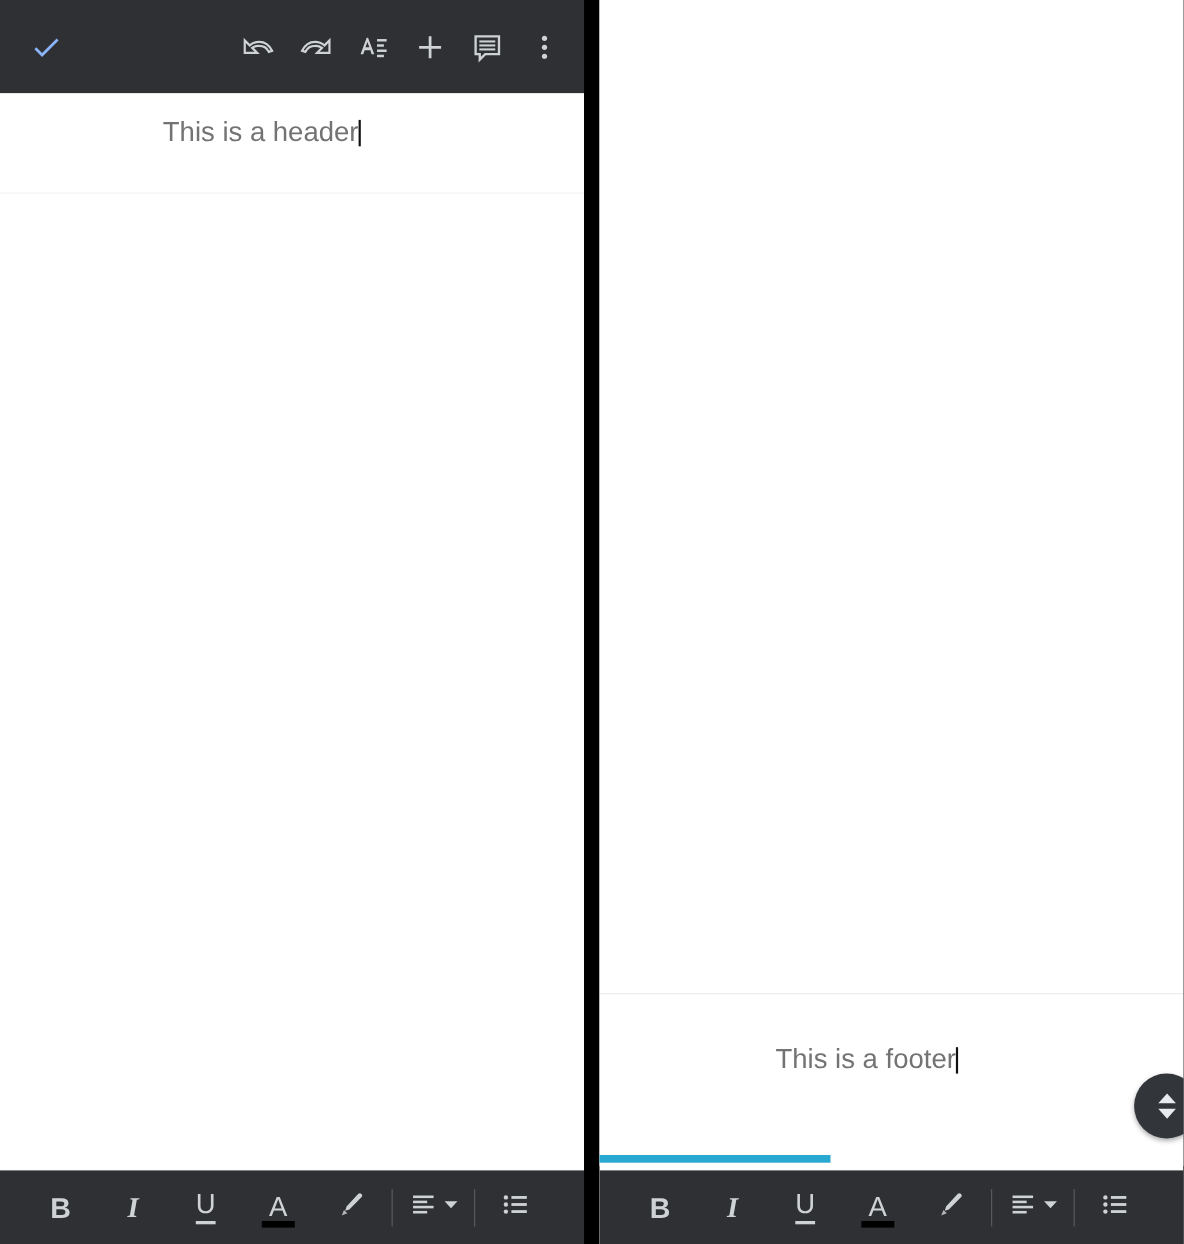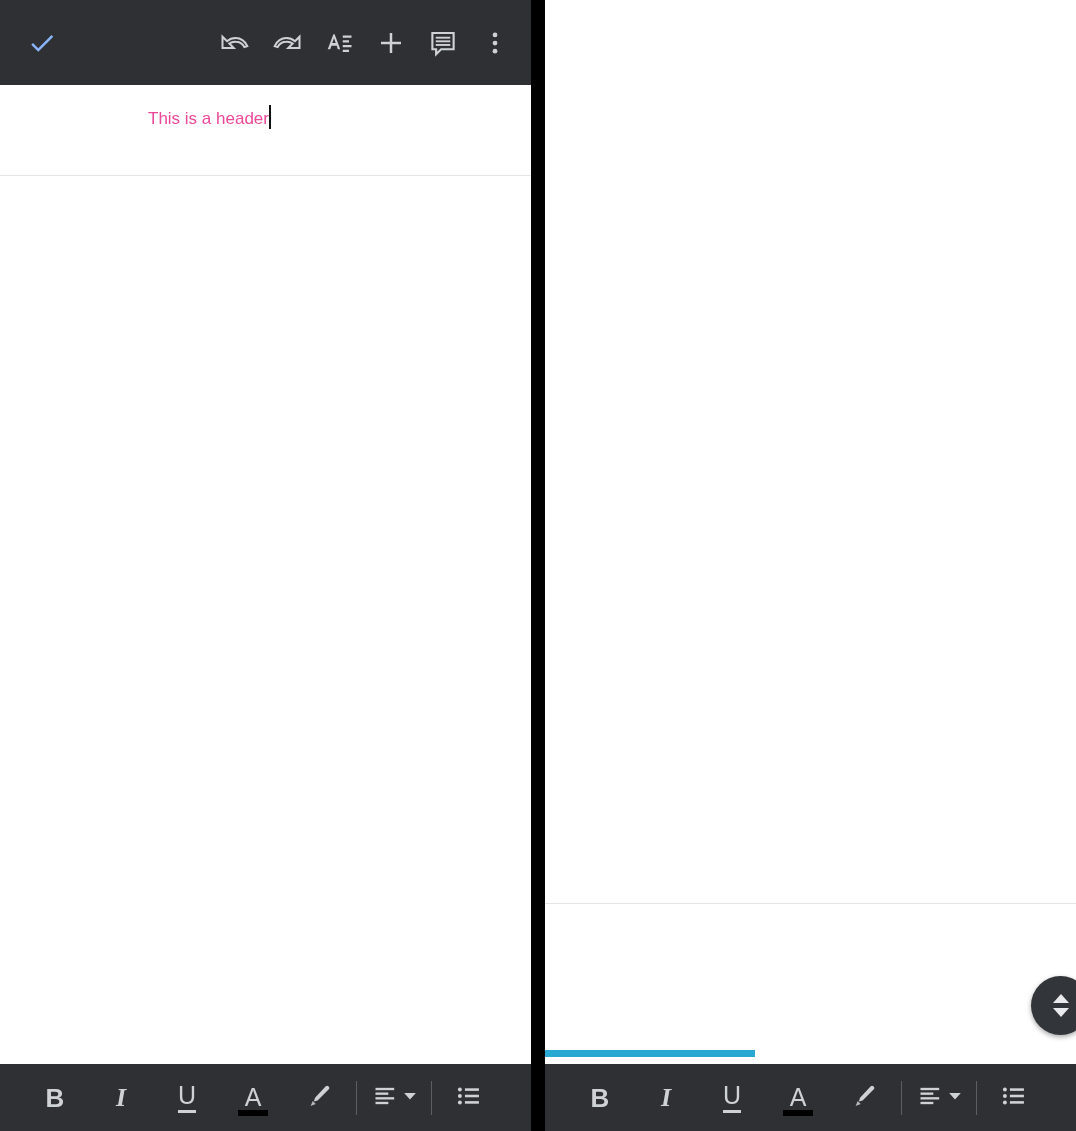--- a/index.html
+++ b/index.html
@@ -60,22 +60,22 @@
   }
   #doc-left  { top:85px; height:975px; }
   #doc-right { top:0px;  height:1060px; }
 
   .hf-zone {
     position:relative;
     width:100%;
     background:#fff;
   }
   .hf-text {
-    font-size:17px;
-    color:#ec4899;
+    font-size:25px;
+    color:#737373;
     line-height:1.2;
     white-space:nowrap;
     position:relative;
     display:inline-block;
   }
   .caret {
     display:inline-block;
     width:2px;
     height:24px;
     background:#111;
@@ -341,20 +341,23 @@
     </div>
   </div>
 
   <div class="panel-divider"></div>
 
   <div class="panel" id="panel-right">
 
     <div class="doc-area" id="doc-right">
       <div id="footer-body"></div>
       <div class="hf-separator"></div>
+      <div class="hf-zone" id="footer-zone">
+        <span class="hf-text">This is a footer</span><span class="caret"></span>
+      </div>
     </div>
 
     <div class="bottom-toolbar" id="bottom-right" style="left:0; width:531px;">
       <div class="bt-lead"></div>
 
       <div class="bt-btn">
         <span class="glyph glyph-b">B</span>
       </div>
 
       <div class="bt-btn">

